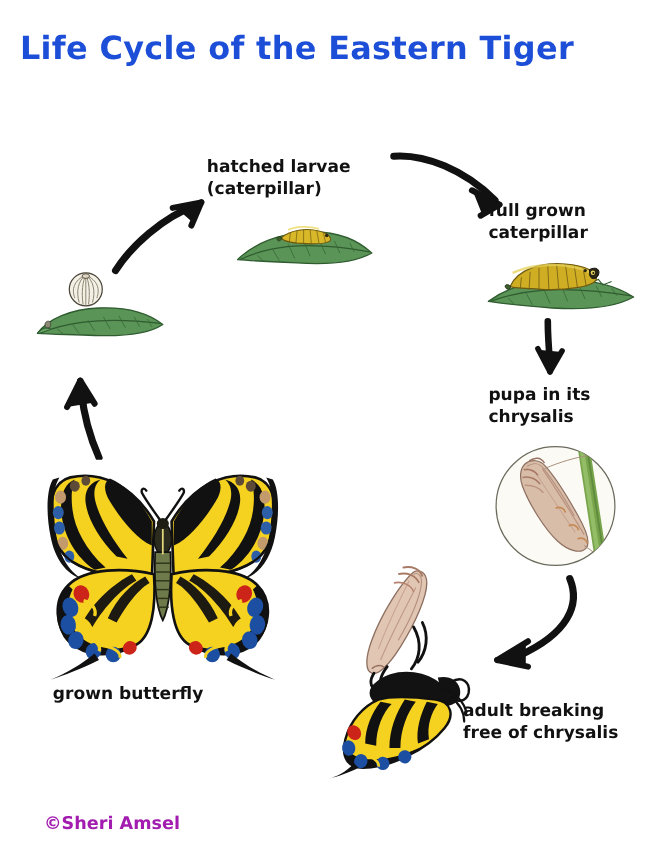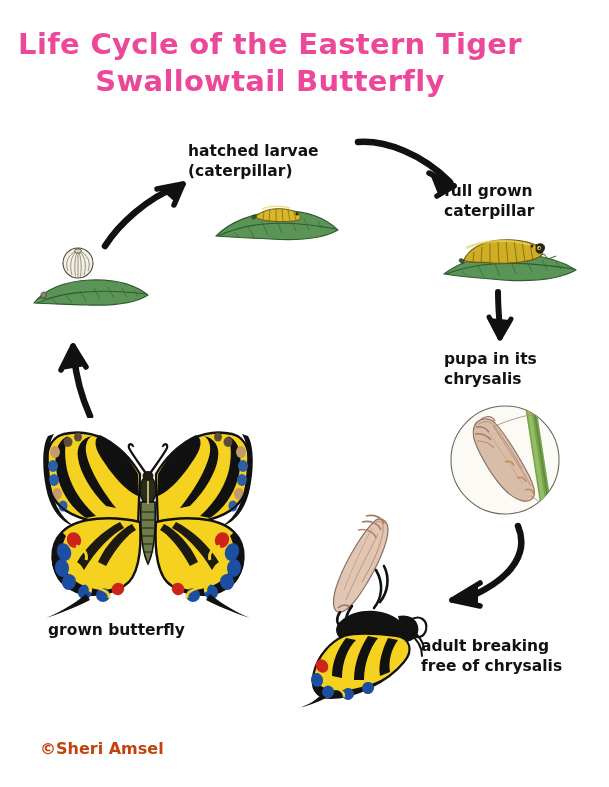--- a/index.html
+++ b/index.html
@@ -22,21 +22,21 @@
     position: absolute;
     left: 0;
     top: 26px;
     width: 540px;
     text-align: center;
     font-family: "DejaVu Sans", sans-serif;
     font-weight: bold;
     font-size: 29px;
     line-height: 37px;
     letter-spacing: 0.3px;
-    color: #ec4899;
+    color: #1d4ed8;
   }
   #title .line { display: block; }
 
   
   .label {
     position: absolute;
     text-align: left;
     font-family: "DejaVu Sans", sans-serif;
     font-weight: bold;
     font-size: 15.5px;
@@ -51,21 +51,21 @@
   #label-breaking { left: 421px; top: 636px; width: 180px; }
   #label-adult    { left: 48px;  top: 620px; width: 190px; }
 
   
   .footer-text {
     position: absolute;
     top: 739px;
     font-family: "DejaVu Sans", sans-serif;
     font-weight: bold;
     font-size: 16px;
-    color: #c2410c;
+    color: #a21caf;
   }
   #footer-copyright { left: 40px; }
   #footer-site      { right: 36px; }
 
   
   .art { position: absolute; }
   .art svg { display: block; overflow: visible; }
 
   #art-egg        { left: 28px;  top: 243px; }
   #art-larva      { left: 212px; top: 192px; }
@@ -82,21 +82,20 @@
   #arrow-pupa-to-emerg  { left: 438px; top: 518px; }
   #arrow-adult-to-egg   { left: 48px;  top: 342px; }
 </style>
 </head>
 <body>
 
 <div id="page">
 
   <div id="title">
     <span class="line">Life Cycle of the Eastern Tiger</span>
-    <span class="line">Swallowtail Butterfly</span>
   </div>
 
   <div class="art" id="art-egg">
     <svg width="130" height="68" viewBox="0 0 130 68">
 
       <g>
         <circle cx="50" cy="20" r="15" fill="#f3f0e6" stroke="#4a4438" stroke-width="1.1"></circle>
         <path d="M50 5.5 L50 9" stroke="#4a4438" stroke-width="1"></path>
         <g stroke="#8d8470" stroke-width="0.9" fill="none">
           <path d="M50 7 C43 12 41 22 44 32"></path>

